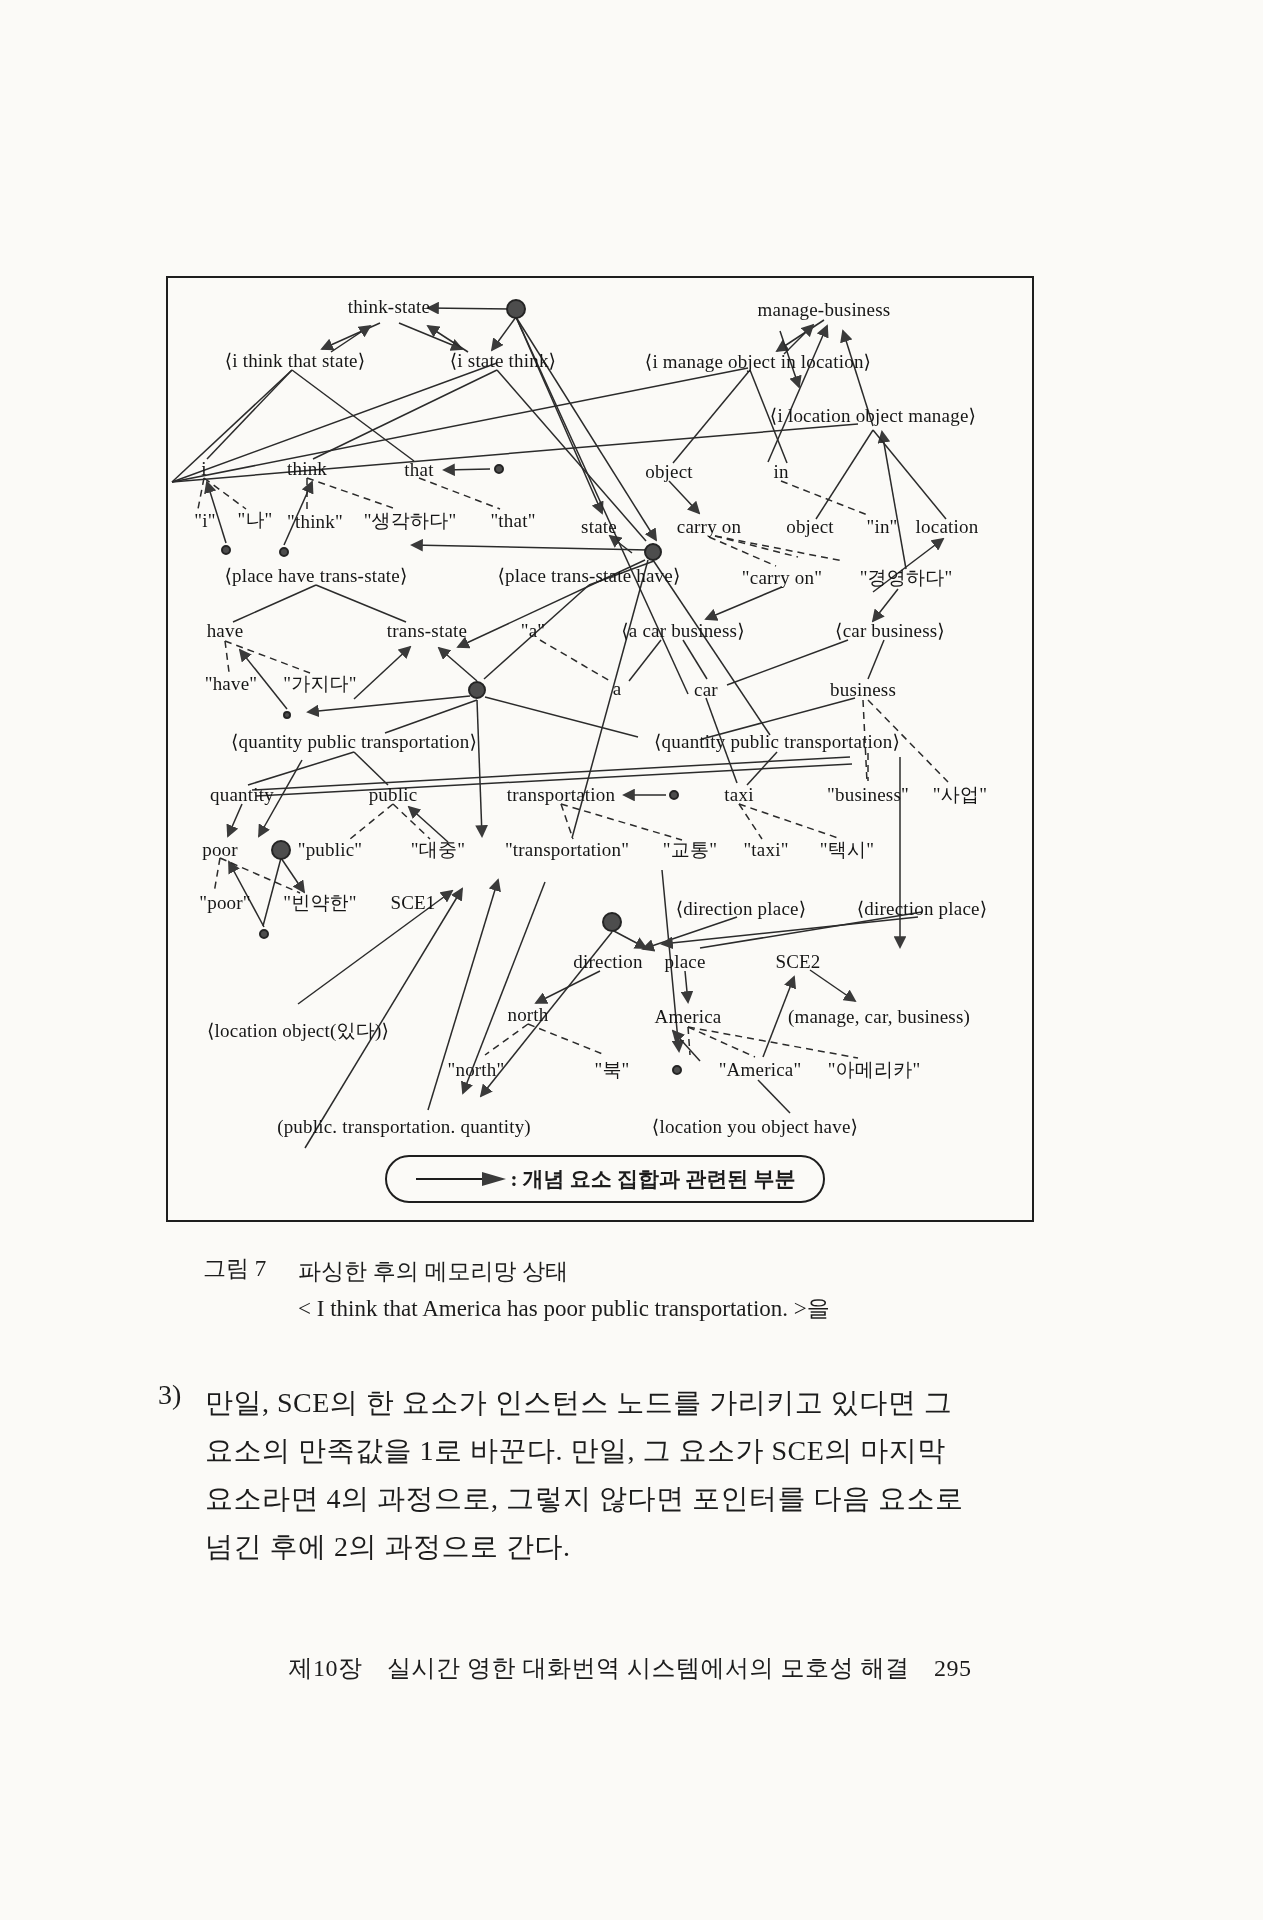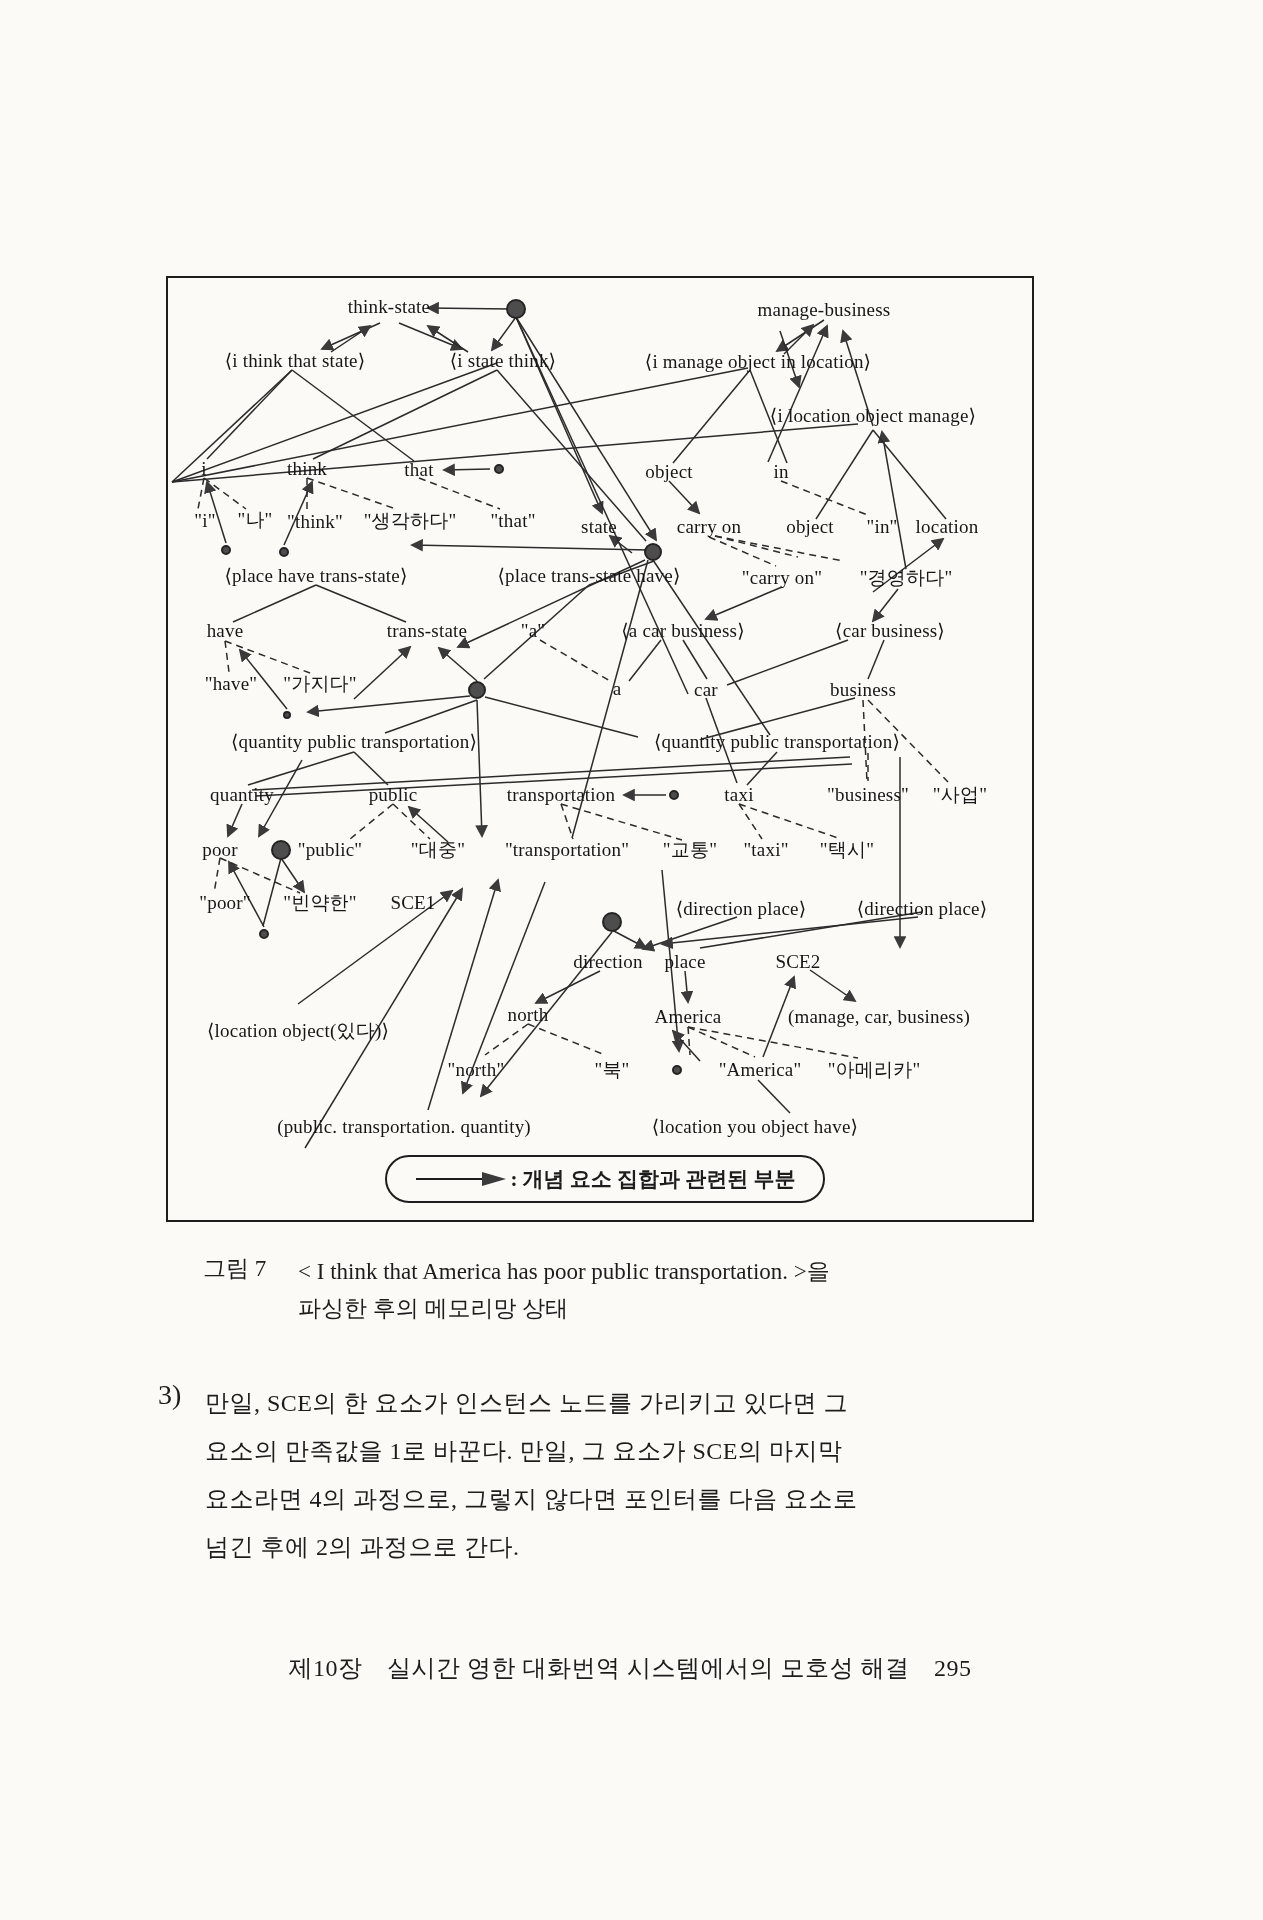--- a/index.html
+++ b/index.html
@@ -31,21 +31,21 @@
     position:absolute;left:385px;top:1155px;width:440px;height:48px;
     border:2.5px solid #1e1e1e;border-radius:26px;box-sizing:border-box;
     display:flex;align-items:center;justify-content:center;
     font-size:21px;font-weight:bold;background:transparent;
   }
   
   #caption-label{position:absolute;left:203px;top:1253px;font-size:23px;}
   #caption-text{position:absolute;left:298px;top:1253px;width:720px;font-size:23px;line-height:37px;}
   
   #body-number{position:absolute;left:158px;top:1379px;font-size:28px;}
-  #body-text{position:absolute;left:205px;top:1379px;width:935px;font-size:24px;line-height:48px;letter-spacing:.5px;}
+  #body-text{position:absolute;left:205px;top:1379px;width:935px;font-size:28px;line-height:48px;letter-spacing:.5px;}
   
   #footer{
     position:absolute;left:160px;top:1652px;width:940px;text-align:center;
     font-size:24px;letter-spacing:.5px;
   }
   #footer .sep{display:inline-block;width:18px;}
 </style>
 </head>
 <body>
 
@@ -267,22 +267,22 @@
   <div id="legend">
     <svg width="96" height="18" viewBox="0 0 96 18">
       <line x1="2" y1="9" x2="70" y2="9" stroke="#1e1e1e" stroke-width="2"></line>
       <path d="M68,2 L92,9 L68,16 z" fill="#3a3a3a"></path>
     </svg>
     <span>: 개념 요소 집합과 관련된 부분</span>
   </div>
 
   <div id="caption-label">그림 7</div>
   <div id="caption-text">
+    <div>파싱한 후의 메모리망 상태</div>
     <div>&lt; I think that America has poor public transportation. &gt;을</div>
-    <div>파싱한 후의 메모리망 상태</div>
   </div>
 
   <div id="body-number">3)</div>
   <div id="body-text">
     <div>만일, SCE의 한 요소가 인스턴스 노드를 가리키고 있다면 그</div>
     <div>요소의 만족값을 1로 바꾼다. 만일, 그 요소가 SCE의 마지막</div>
     <div>요소라면 4의 과정으로, 그렇지 않다면 포인터를 다음 요소로</div>
     <div>넘긴 후에 2의 과정으로 간다.</div>
   </div>
 

